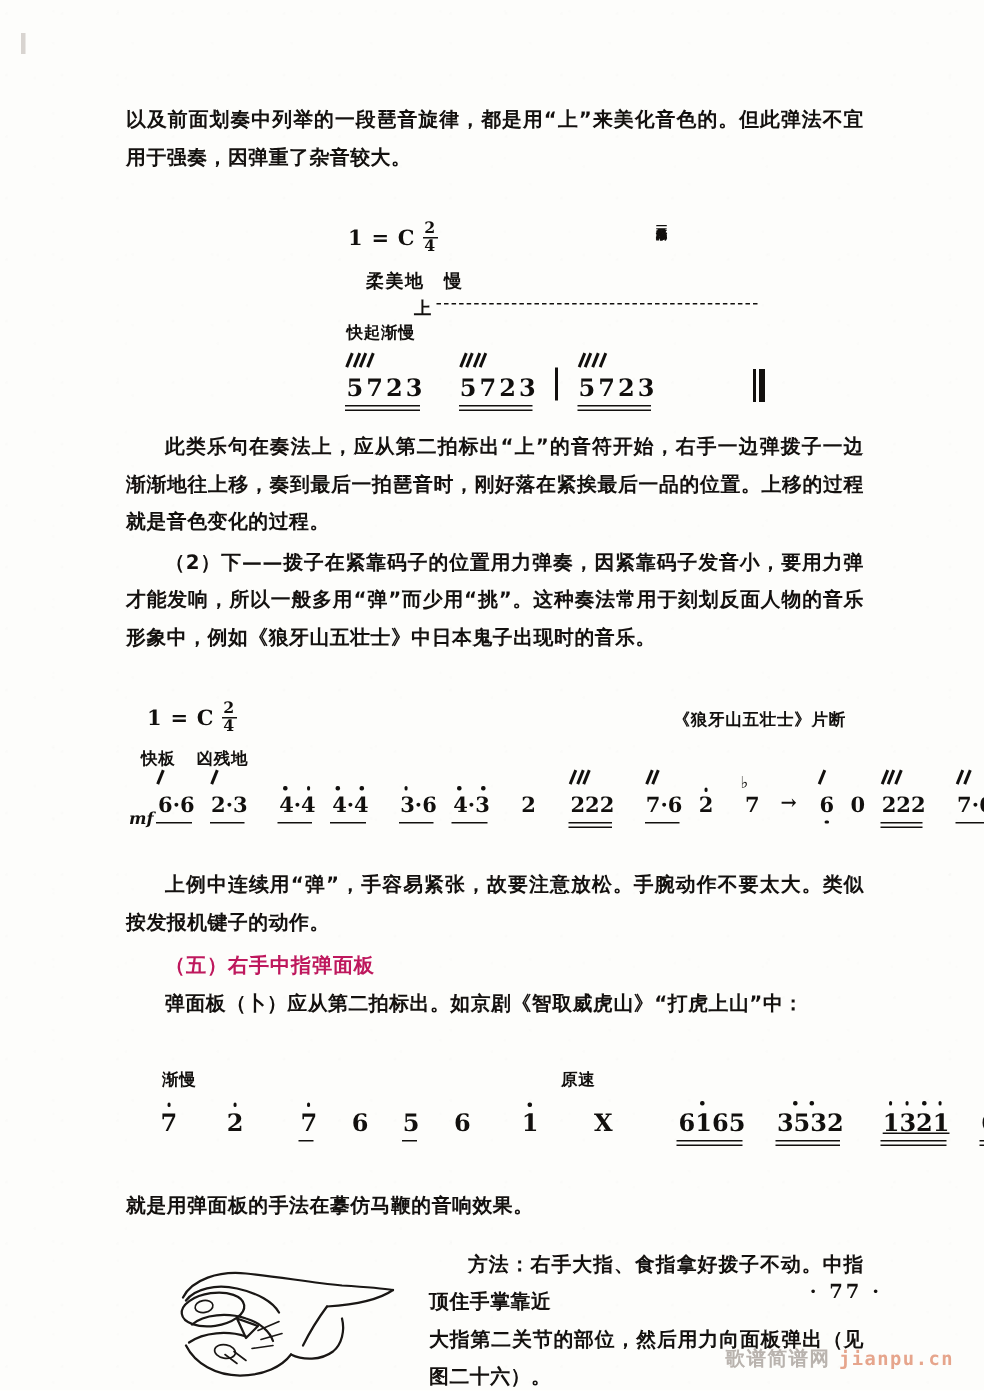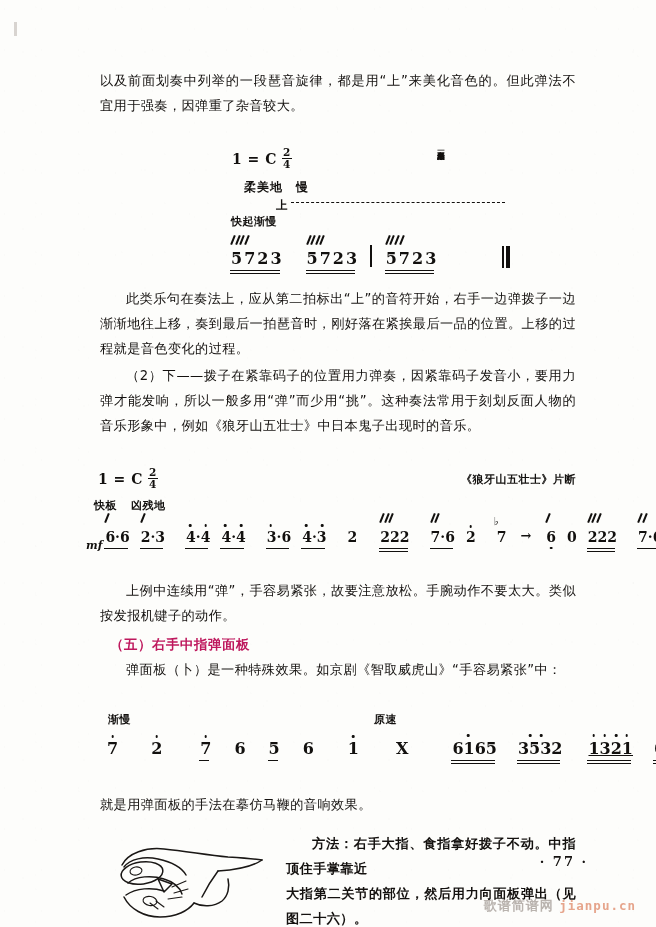--- a/index.html
+++ b/index.html
@@ -39,22 +39,22 @@
     width: 492px;
   }
 
   
   .para {
     font-size: 13.2px;
     line-height: 25px;
     color: #14110f;
     text-align: justify;
     letter-spacing: .4px;
-    margin: 0 0 2px 16px;
-    font-weight: 400;
+    margin: 0 0 2px 0;
+    font-weight: 700;
   }
   .para.indent { text-indent: 26px; }
   .heading {
     font-size: 13.4px;
     line-height: 25px;
     color: #be185d;
     font-weight: 700;
     letter-spacing: .6px;
     margin: 4px 0 0 0;
     text-indent: 26px;
@@ -84,21 +84,21 @@
     font-size: 10.5px;
     line-height: 1.02;
     font-weight: 700;
     transform: translateY(-1px);
   }
   .frac .num { border-bottom: 1.4px solid #12100e; padding: 0 1px; }
   .frac .den { padding: 0 1px; }
 
   .score-title-right {
     position: absolute;
-    right: 0;
+    right: 12px;
     top: 4px;
     font-size: 11px;
     font-weight: 700;
     letter-spacing: .5px;
     white-space: nowrap;
   }
 
   .expr-row {
     font-size: 12px;
     font-weight: 700;
@@ -493,21 +493,21 @@
 
     </div>
   </div>
 
   <div class="gap-sm"></div>
 
   <p class="para indent">上例中连续用“弹”，手容易紧张，故要注意放松。手腕动作不要太大。类似按发报机键子的动作。</p>
 
   <p class="heading">（五）右手中指弹面板</p>
 
-  <p class="para indent">弹面板（卜）是一种特殊效果。如京剧《智取威虎山》“手容易紧张”中：</p>
+  <p class="para indent">弹面板（卜）应从第二拍标出。如京剧《智取威虎山》“打虎上山”中：</p>
 
   <div class="gap-md"></div>
 
   <div class="score" style="height:62px;">
     <div class="expr-small" style="margin-left:24px;">渐慢</div>
     <div class="expr-small" style="position:absolute;left:290px;top:0;">原速</div>
 
     <div class="staff" style="margin-top:8px;margin-left:22px;">
       <span class="grp">
         <span class="note"><span style="position:relative;">7<span class="dot-up"></span></span></span>

